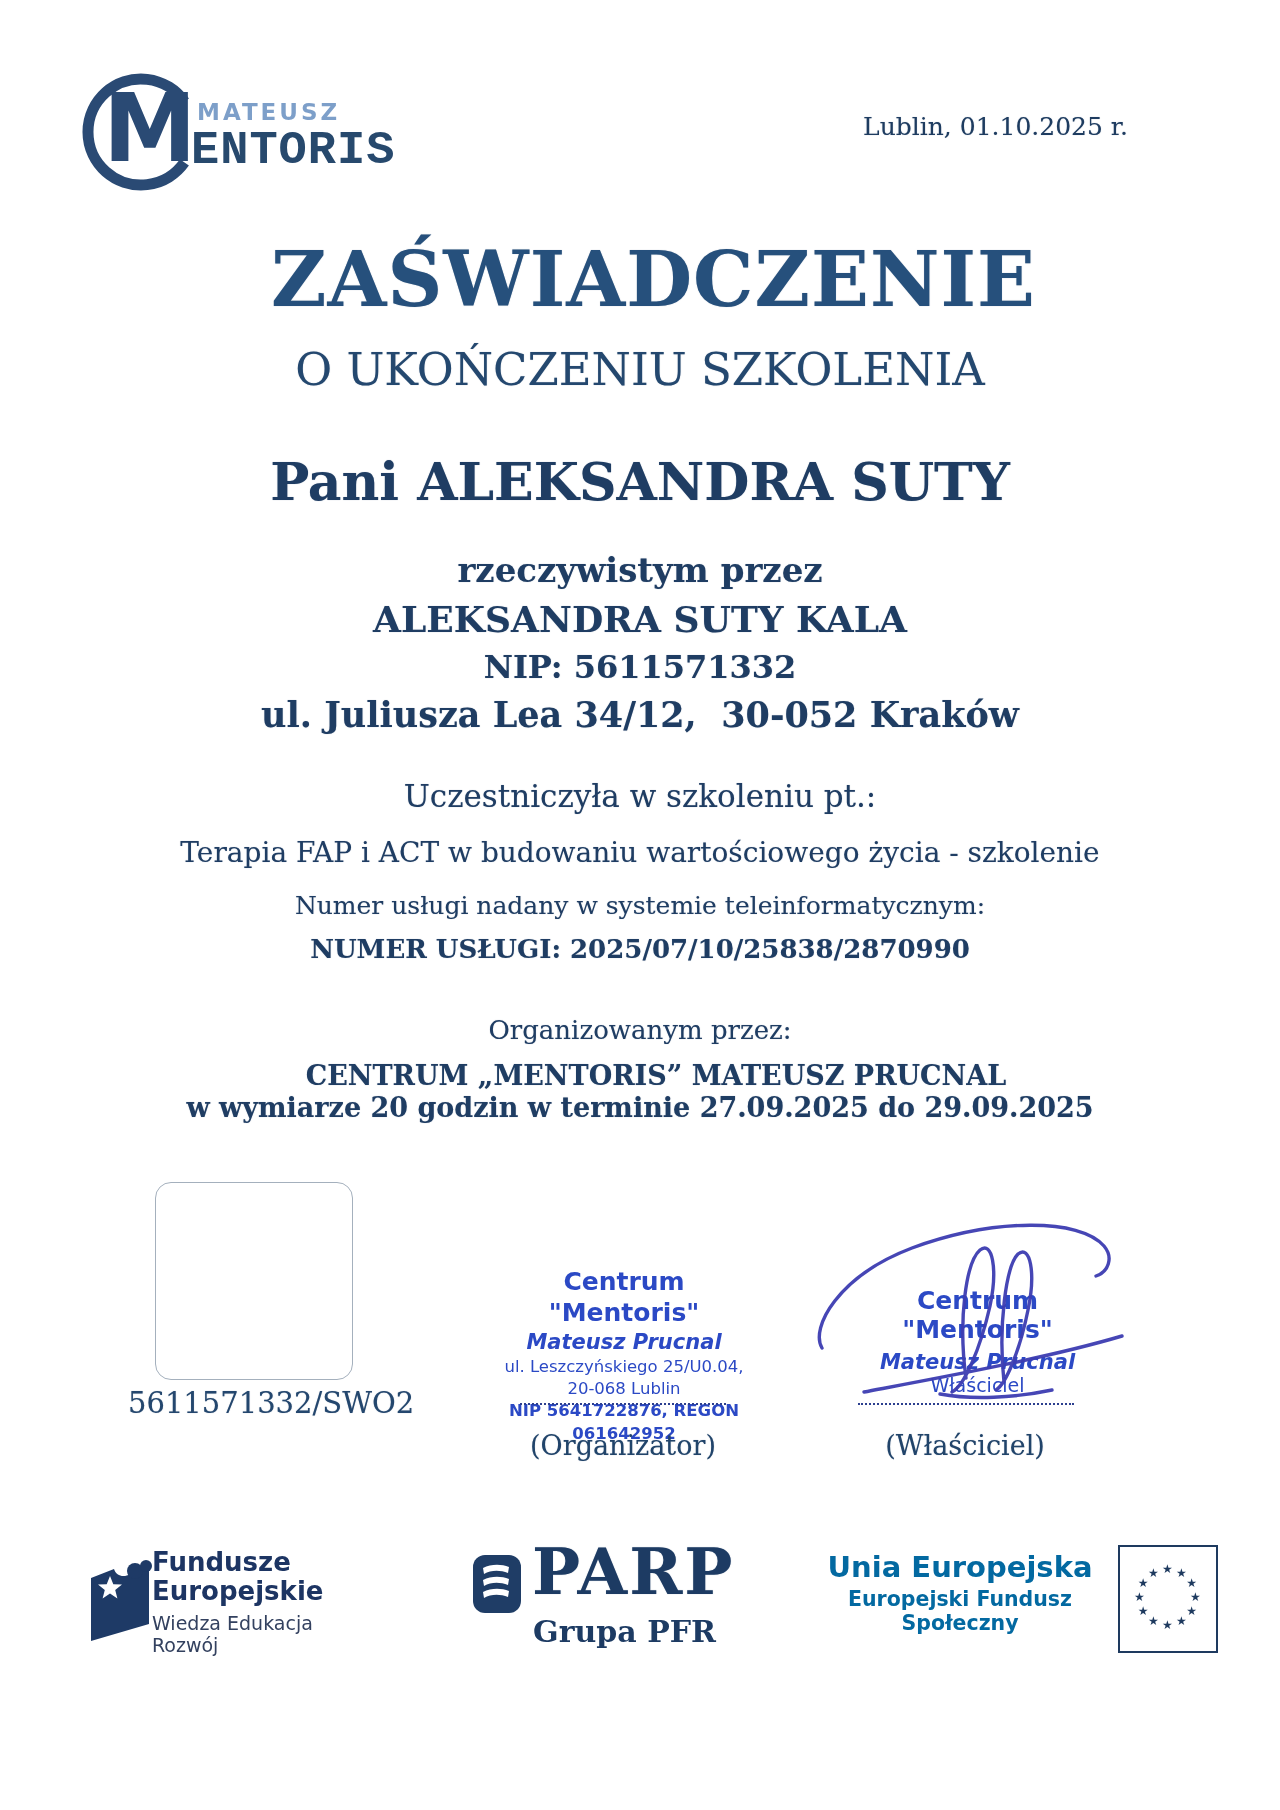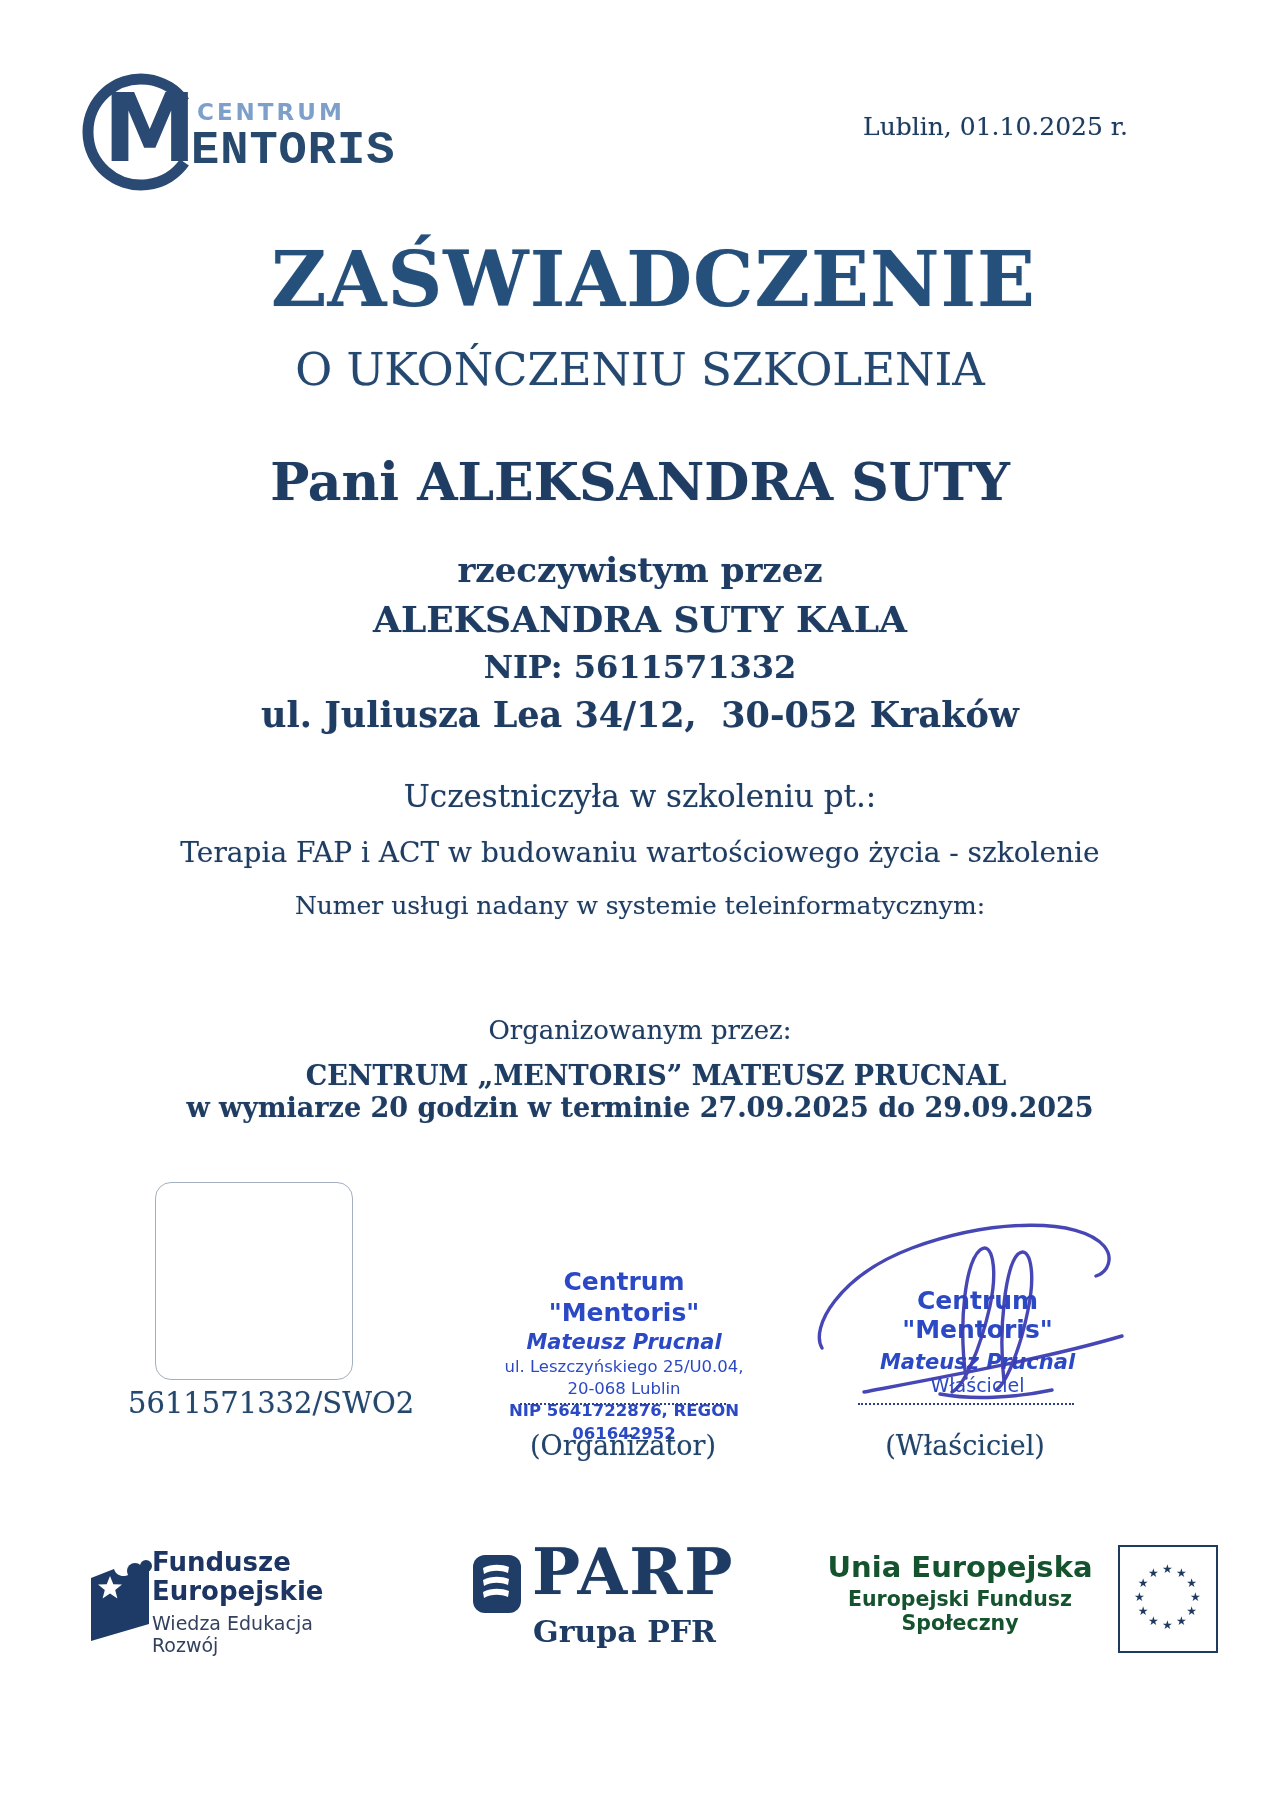--- a/index.html
+++ b/index.html
@@ -78,56 +78,57 @@
   .fe-l3 { font-size:19px; font-weight:400; margin-top:6px; color:#33415f; }
 
   .parp { position:absolute; left:472px; top:1540px; }
   .parp-icon { position:absolute; left:0; top:14px; }
   .parp-name { position:absolute; left:60px; top:0; font-size:64px; font-weight:600; color:#1d3b63;
                letter-spacing:2px; line-height:1; text-shadow:0 0 1px rgba(25,55,95,.35); }
   .parp-sub  { position:absolute; left:60px; top:74px; width:185px; text-align:center;
                font-size:30px; font-weight:600; color:#1d3b63; }
 
   .eu-text { position:absolute; left:820px; top:1550px; width:280px; text-align:center;
-             font-family:"DejaVu Sans","Liberation Sans",sans-serif; color:#14532d; }
+             font-family:"DejaVu Sans","Liberation Sans",sans-serif; color:#0369a1; }
   .eu-l1 { font-size:29px; font-weight:700; line-height:1.2; }
   .eu-l2 { font-size:20.5px; font-weight:600; margin-top:2px; }
   .eu-flag { position:absolute; left:1118px; top:1545px; width:100px; height:108px;
              border:2.5px solid #1e3a5f; background:#fff; }
   .eu-star { position:absolute; font-size:12px; color:#1e3a5f; line-height:1;
              font-family:"DejaVu Sans",sans-serif; }
 </style>
 </head>
 <body>
 
 <div class="page">
 
   <div class="logo">
     <svg class="logo-c-svg" width="132" height="132" viewBox="0 0 132 132">
       <path d="M106.4,33.6 A53,53 0 1 0 106.4,94.4" fill="none" stroke="#2a4a74" stroke-width="11"></path>
     </svg>
     <span class="logo-m">M</span>
-    <span class="logo-centrum">CENTRUM</span>
+    <span class="logo-centrum">MATEUSZ</span>
     <span class="logo-entoris">ENTORIS</span>
   </div>
 
   <div class="date">Lublin, 01.10.2025 r.</div>
 
   <div class="cline t-main">ZAŚWIADCZENIE</div>
   <div class="cline t-sub">O UKOŃCZENIU SZKOLENIA</div>
 
   <div class="cline t-name">Pani ALEKSANDRA SUTY</div>
   <div class="cline t-deleg">rzeczywistym przez</div>
   <div class="cline t-comp">ALEKSANDRA SUTY KALA</div>
   <div class="cline t-nip">NIP: 5611571332</div>
   <div class="cline t-addr">ul. Juliusza Lea 34/12,  30-052 Kraków</div>
 
   <div class="cline t-part">Uczestniczyła w szkoleniu pt.:</div>
   <div class="cline t-course">Terapia FAP i ACT w budowaniu wartościowego życia - szkolenie</div>
   <div class="cline t-numlab">Numer usługi nadany w systemie teleinformatycznym:</div>
+  <div class="cline t-num">NUMER USŁUGI: 2025/07/10/25838/2870990</div>
   <div class="cline t-orglab">Organizowanym przez:</div>
   <div class="cline t-orgnm">CENTRUM „MENTORIS” MATEUSZ PRUCNAL</div>
   <div class="cline t-dur">w wymiarze 20 godzin w terminie 27.09.2025 do 29.09.2025</div>
 
   <div class="stamp-box"></div>
   <div class="cert-no">5611571332/SWO2</div>
 
   <div class="org-stamp">
     <div class="s1">Centrum "Mentoris"</div>
     <div class="s2">Mateusz Prucnal</div>

